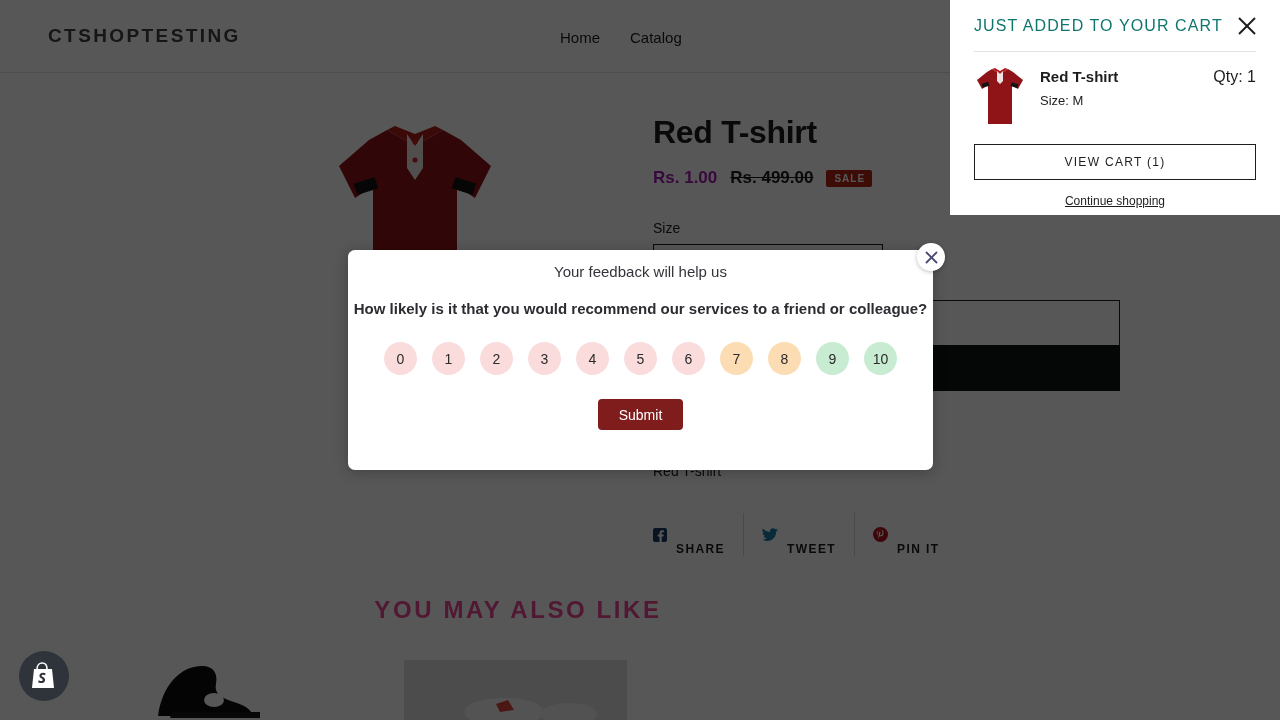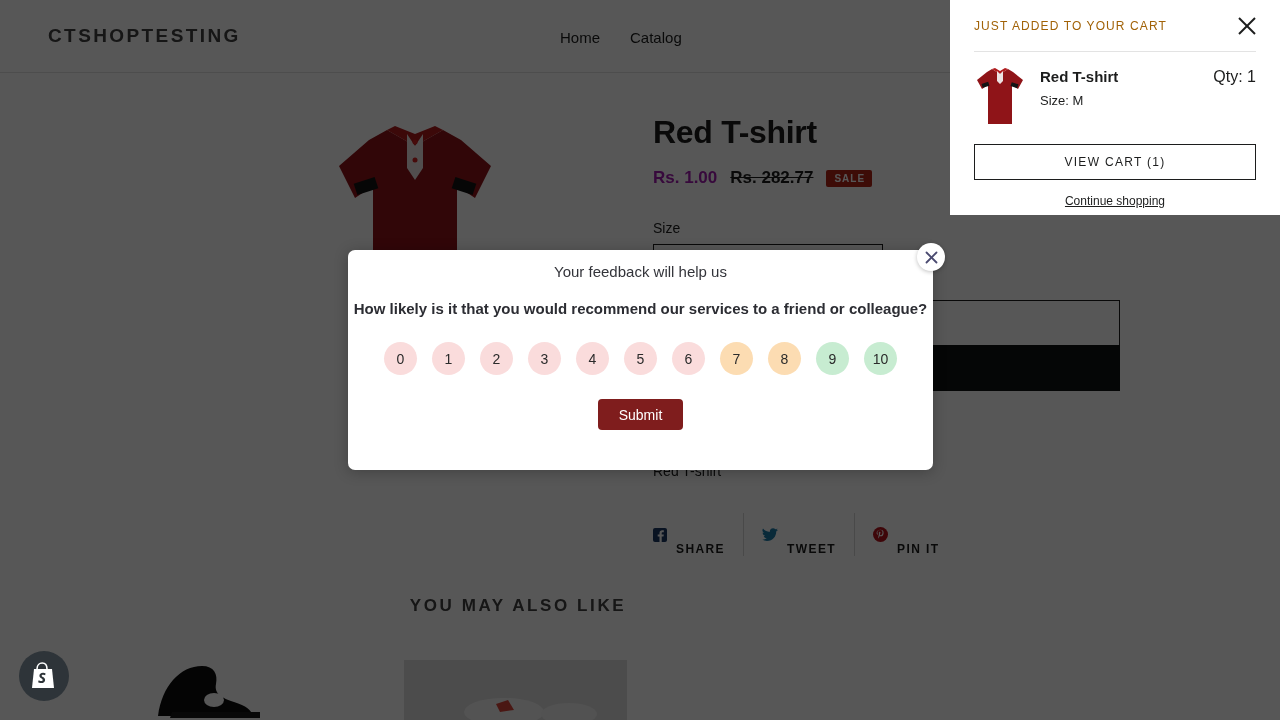--- a/index.html
+++ b/index.html
@@ -193,24 +193,24 @@
     color: #1c1d1d;
     margin-top: 29px;
   }
 
   .section-heading {
     position: absolute;
     left: 0;
     top: 596px;
     width: 1036px;
     text-align: center;
-    font-size: 17px;
+    font-size: 24px;
     font-weight: bold;
     letter-spacing: 2.6px;
-    color: #404040;
+    color: #ec4899;
   }
 
   .reco {
     position: absolute;
     top: 660px;
     height: 60px;
     overflow: hidden;
   }
   .reco-1 { left: 110px; width: 230px; }
   .reco-2 { left: 404px; width: 223px; background: #dcdcdc; height: 60px; }
@@ -235,23 +235,23 @@
     padding: 0 24px;
   }
   .cart-head {
     position: relative;
     height: 52px;
     border-bottom: 1px solid #e3e3e3;
     display: flex;
     align-items: center;
   }
   .cart-head .title {
-    font-size: 12px;
+    font-size: 16px;
     letter-spacing: 1.1px;
-    color: #a16207;
+    color: #0f766e;
   }
   .cart-close {
     position: absolute;
     right: -2px;
     top: 15px;
     width: 22px;
     height: 22px;
     cursor: pointer;
   }
   .cart-body {
@@ -421,21 +421,21 @@
         <circle cx="90" cy="40" r="2.5" fill="#d02020"></circle>
         <rect x="30" y="60" width="22" height="12" fill="#141414" transform="rotate(-18 41 66)"></rect>
         <rect x="128" y="60" width="22" height="12" fill="#141414" transform="rotate(18 139 66)"></rect>
       </svg>
     </div>
 
     <div class="product-info">
       <div class="product-title">Red T-shirt</div>
       <div class="price-row">
         <span class="price-sale">Rs. 1.00</span>
-        <span class="price-compare">Rs. 282.77</span>
+        <span class="price-compare">Rs. 499.00</span>
         <span class="sale-badge">SALE</span>
       </div>
       <div class="field-label">Size</div>
       <div class="size-select"></div>
       <div class="qty-label">Quantity</div>
       <div class="qty-input"></div>
       <button class="btn-add">Add to cart</button>
       <button class="btn-buy">Buy it now</button>
       <div class="desc">Red T-shirt</div>
     </div>

